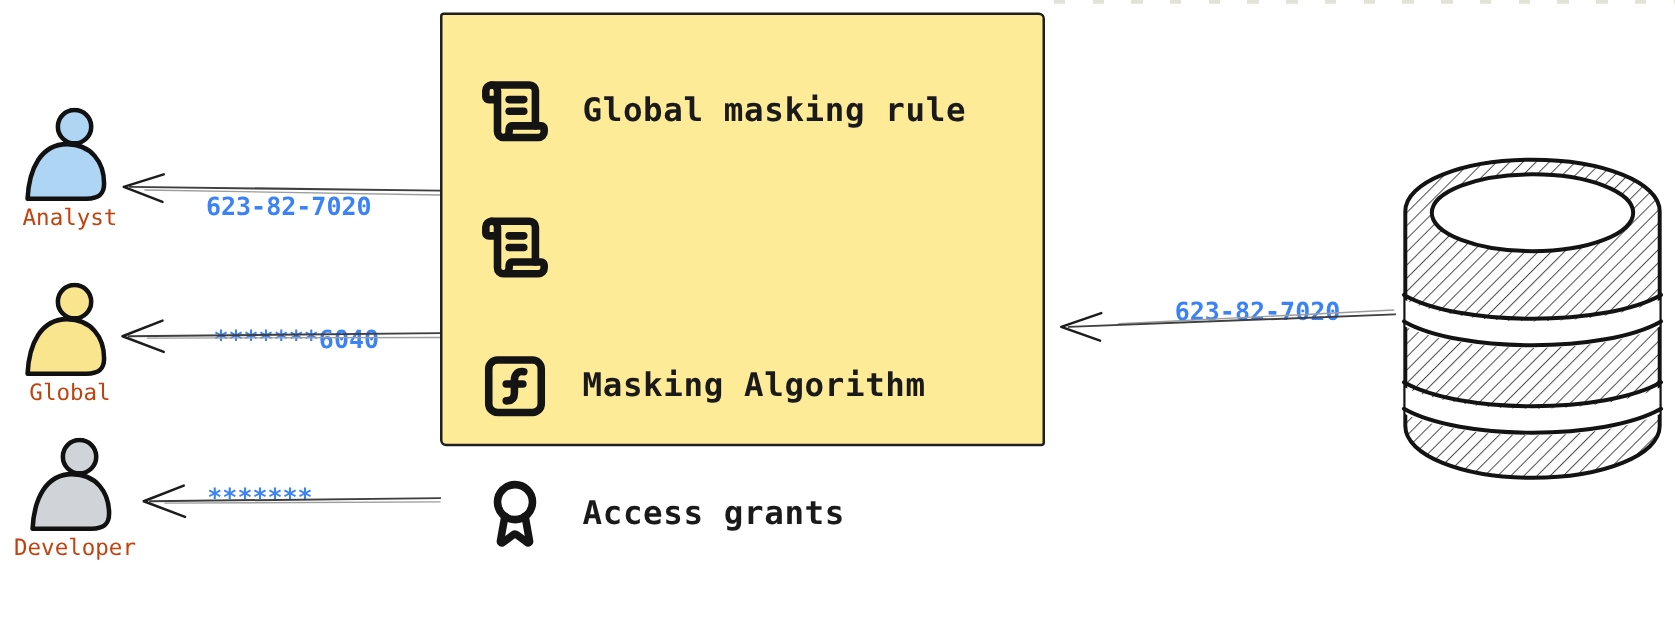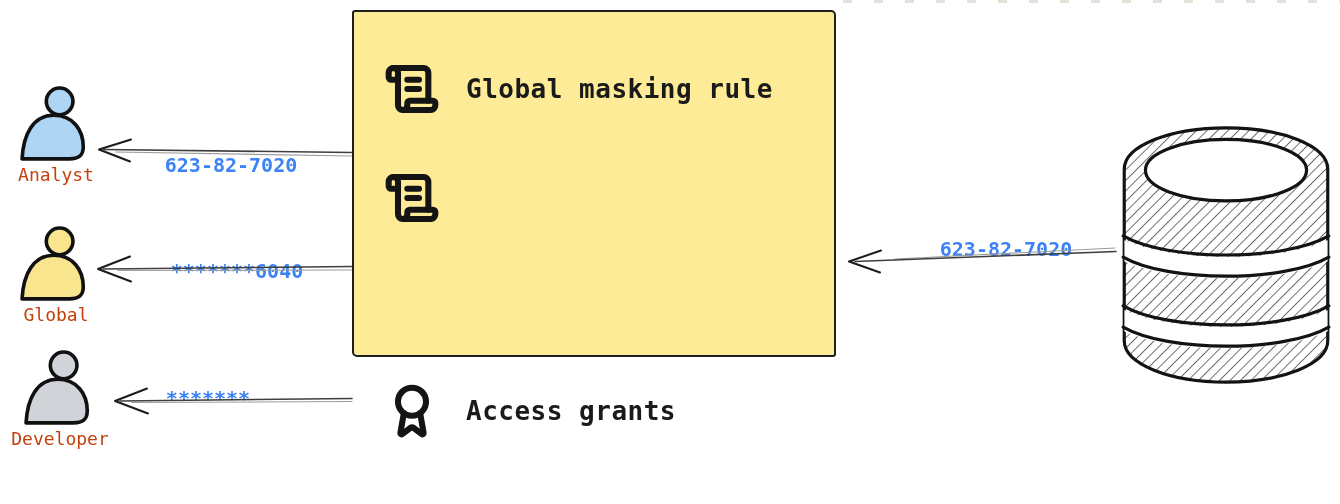--- a/index.html
+++ b/index.html
@@ -136,20 +136,30 @@
       <span class="mask-icon">
         <svg viewBox="0 0 24 24" fill="none" stroke-width="2.6" stroke-linecap="round" stroke-linejoin="round">
           <path d="M15 12h-5"></path>
             <path d="M15 8h-5"></path>
             <path d="M19 17V5a2 2 0 0 0-2-2H4"></path>
           <path d="M8 21h12a2 2 0 0 0 2-2v-1a1 1 0 0 0-1-1H11a1 1 0 0 0-1 1v1a2 2 0 1 1-4 0V5a2 2 0 1 0-4 0v2a1 1 0 0 0 1 1h3"></path>
         </svg>
       </span>
     </div>
 
+    <div class="mask-row mask-row-3">
+      <span class="mask-icon">
+        <svg viewBox="0 0 24 24" fill="none" stroke-width="2.6" stroke-linecap="round" stroke-linejoin="round">
+          <rect width="18" height="18" x="3" y="3" rx="3"></rect>
+          <path d="M9 17c2 0 2.8-1 2.8-2.8V10c0-2 1-3.3 3.2-3"></path>
+          <path d="M9 11.2h5.7"></path>
+        </svg>
+      </span>
+      <span class="mask-label">Masking Algorithm</span>
+    </div>
 
     <div class="mask-row mask-row-4">
       <span class="mask-icon">
         <svg viewBox="0 0 24 24" fill="none" stroke-width="2.6" stroke-linecap="round" stroke-linejoin="round">
           <path d="m15.477 12.89 1.515 8.526a.5.5 0 0 1-.81.47l-3.58-2.687a1 1 0 0 0-1.197 0l-3.586 2.686a.5.5 0 0 1-.81-.469l1.514-8.526"></path>
           <circle cx="12" cy="8" r="6"></circle>
         </svg>
       </span>
       <span class="mask-label">Access grants</span>
     </div>

